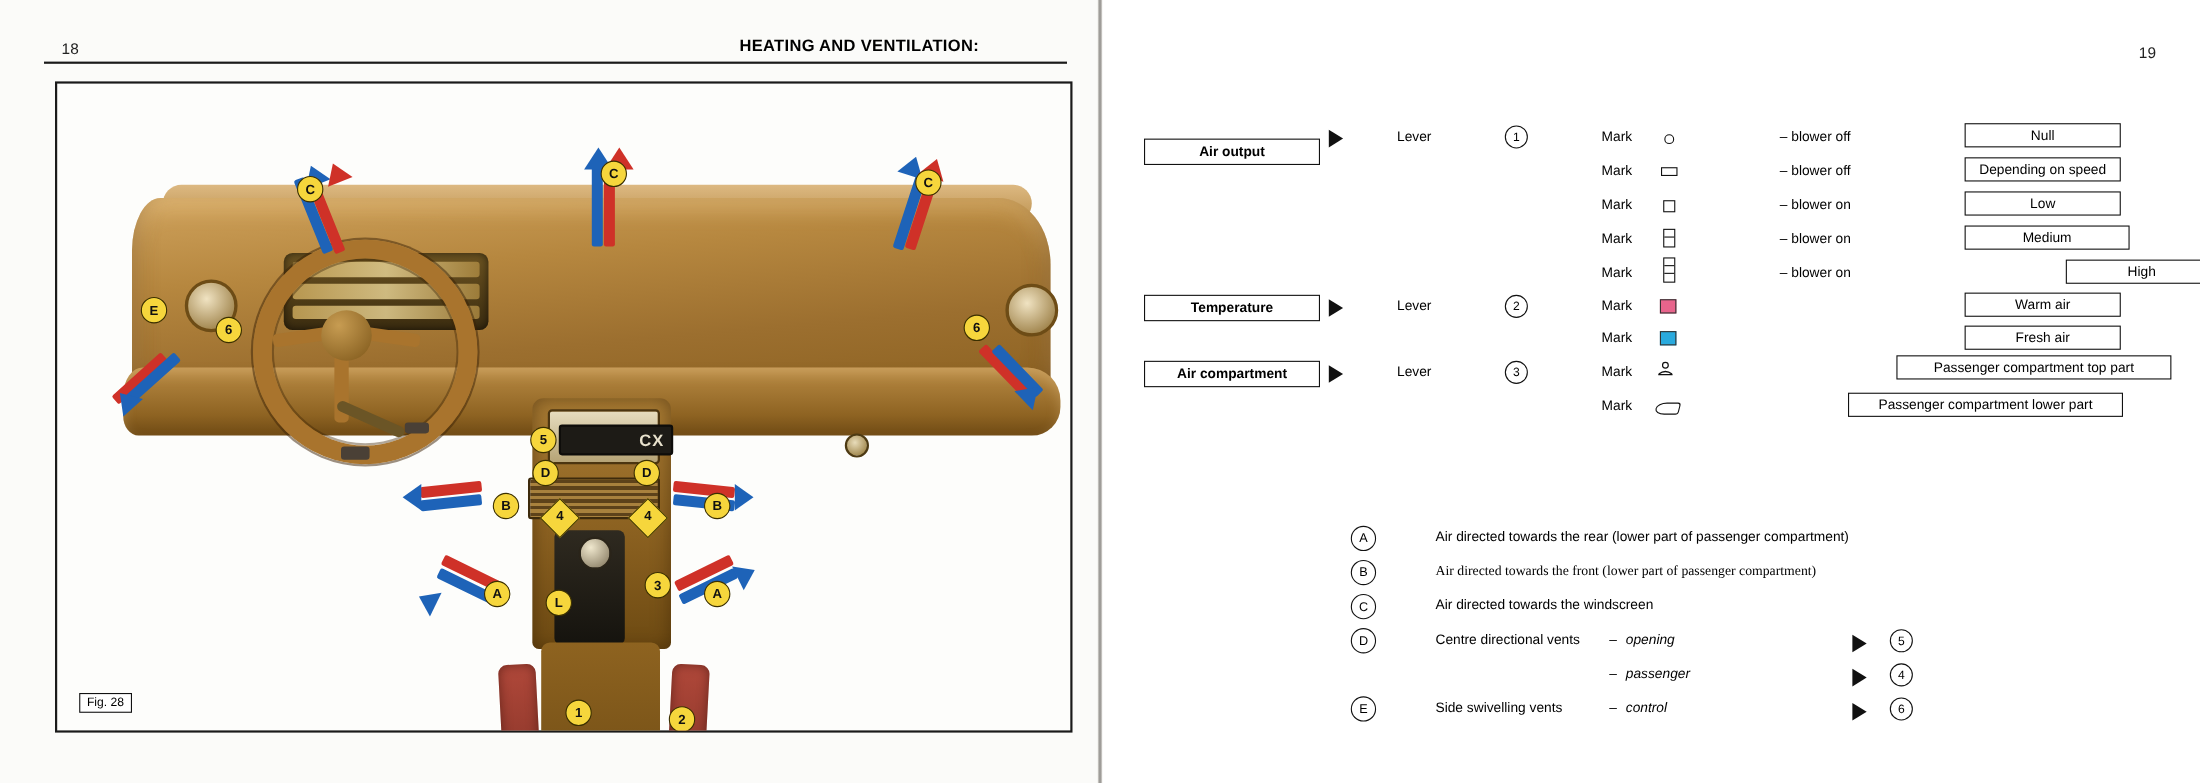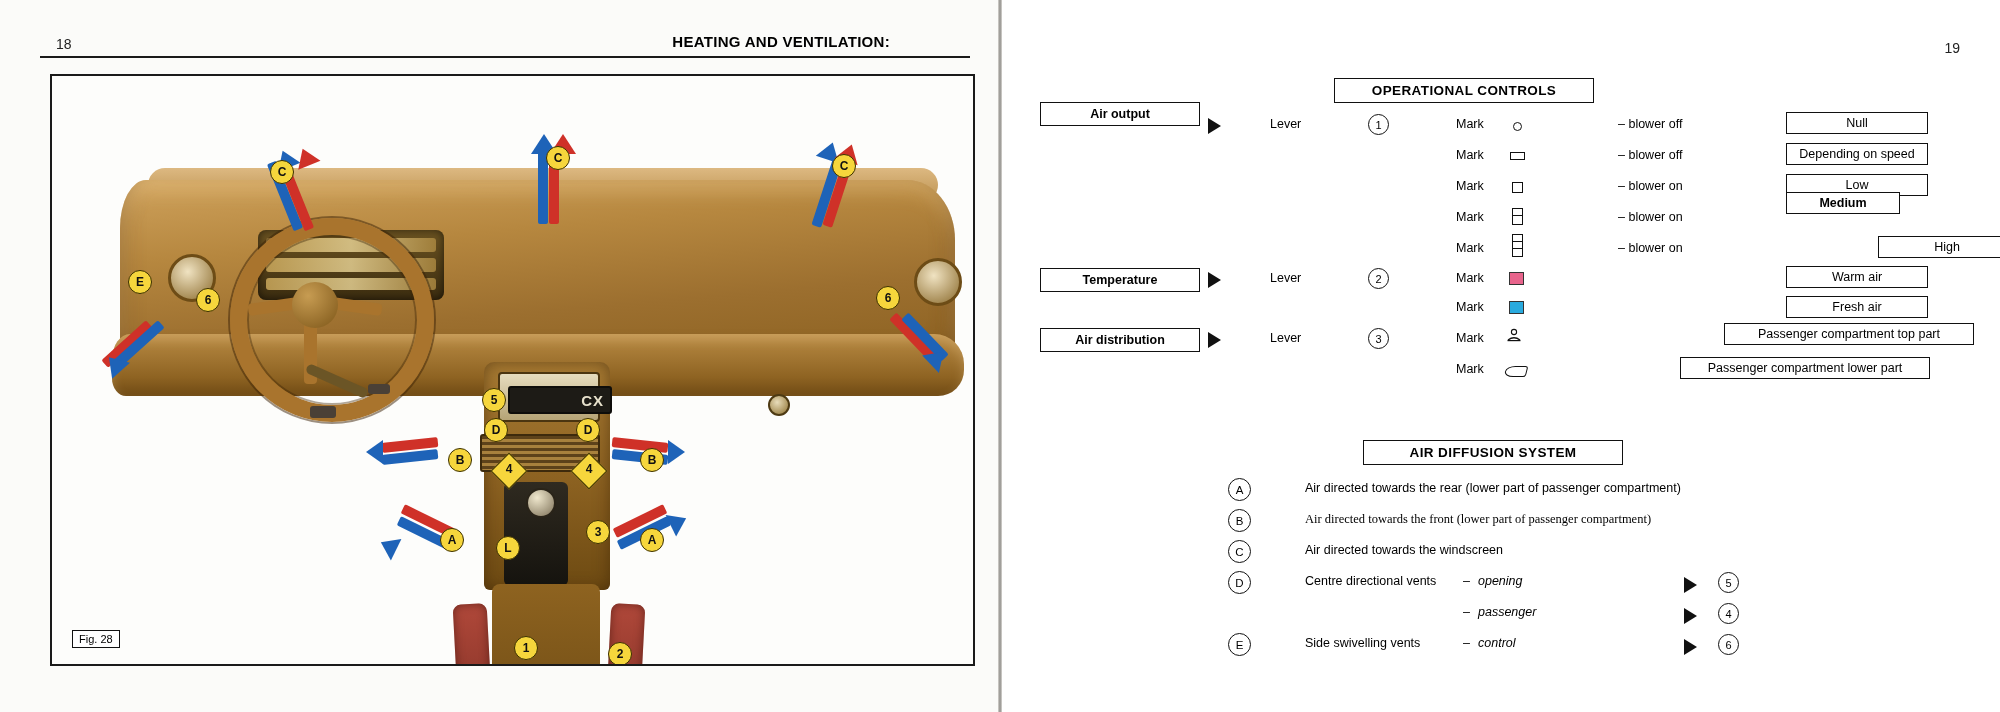--- a/index.html
+++ b/index.html
@@ -601,23 +601,22 @@
 
   <div class="gutter"></div>
 
   <div class="page-right">
     <div class="folio right">19</div>
 
   </div>
 
   <div style="position:absolute; left:0; top:0; width:2000px; height:712px; pointer-events:none;">
 
-    <div class="box-title" id="title-operational">OPERATIONAL CONTROLS</div>
-
-    <div class="lever-box" style="left:1040px; top:102px;text-align:center;">Air output</div>
+
+    <div class="lever-box" style="left:1040px; top:126px;text-align:center;">Air output</div>
     <div class="tri" style="left:1208px; top:118px;"></div>
     <div class="lbl" style="left:1270px; top:117px;">Lever</div>
     <div class="circ-num" style="left:1368px; top:114px;">1</div>
 
     <div class="lbl" style="left:1456px; top:117px;">Mark</div>
     <div class="sym-circle" style="left:1513px; top:122px;"></div>
     <div class="lbl" style="left:1618px; top:117px;">–  blower off</div>
     <div class="val-box" style="left:1786px; top:112px; width:142px;">Null</div>
 
     <div class="lbl" style="left:1456px; top:148px;">Mark</div>
@@ -626,60 +625,59 @@
     <div class="val-box" style="left:1786px; top:143px; width:142px;">Depending on speed</div>
 
     <div class="lbl" style="left:1456px; top:179px;">Mark</div>
     <div class="sym-sq" style="left:1512px; top:182px;"></div>
     <div class="lbl" style="left:1618px; top:179px;">–  blower on</div>
     <div class="val-box" style="left:1786px; top:174px; width:142px;">Low</div>
 
     <div class="lbl" style="left:1456px; top:210px;">Mark</div>
     <div class="sym-stack2" style="left:1512px; top:208px;"></div>
     <div class="lbl" style="left:1618px; top:210px;">–  blower on</div>
-    <div class="val-box" style="left:1786px; top:192px; width:114px;font-weight:bold;">Medium</div>
+    <div class="val-box" style="left:1786px; top:205px; width:150px;">Medium</div>
 
     <div class="lbl" style="left:1456px; top:241px;">Mark</div>
     <div class="sym-stack3" style="left:1512px; top:234px;"></div>
     <div class="lbl" style="left:1618px; top:241px;">–  blower on</div>
     <div class="val-box" style="left:1878px; top:236px; width:138px;">High</div>
 
     <div class="lever-box" style="left:1040px; top:268px;">Temperature</div>
     <div class="tri" style="left:1208px; top:272px;"></div>
     <div class="lbl" style="left:1270px; top:271px;">Lever</div>
     <div class="circ-num" style="left:1368px; top:268px;">2</div>
 
     <div class="lbl" style="left:1456px; top:271px;">Mark</div>
     <div class="sym-color" style="left:1509px; top:272px; background:#e8648c;"></div>
     <div class="val-box" style="left:1786px; top:266px; width:142px;">Warm air</div>
 
     <div class="lbl" style="left:1456px; top:300px;">Mark</div>
     <div class="sym-color" style="left:1509px; top:301px; background:#29aade;"></div>
     <div class="val-box" style="left:1786px; top:296px; width:142px;">Fresh air</div>
 
-    <div class="lever-box" style="left:1040px; top:328px;">Air distribution</div>
+    <div class="lever-box" style="left:1040px; top:328px;">Air compartment</div>
     <div class="tri" style="left:1208px; top:332px;"></div>
     <div class="lbl" style="left:1270px; top:331px;">Lever</div>
     <div class="circ-num" style="left:1368px; top:328px;">3</div>
 
     <div class="lbl" style="left:1456px; top:331px;">Mark</div>
     <div class="sym-person" style="left:1506px; top:328px;">
       <svg viewBox="0 0 16 14" width="16" height="14" aria-hidden="true">
         <circle cx="8" cy="4" r="2.6" fill="none" stroke="#111" stroke-width="1.1"></circle>
         <path d="M2 12 Q8 7.5 14 12" fill="none" stroke="#111" stroke-width="1.3"></path>
         <line x1="1.5" y1="12.6" x2="14.5" y2="12.6" stroke="#111" stroke-width="1.2"></line>
       </svg>
     </div>
     <div class="val-box" style="left:1680px; top:323px; width:250px;margin-left:44px;">Passenger compartment top part</div>
 
     <div class="lbl" style="left:1456px; top:362px;">Mark</div>
     <div class="sym-foot" style="left:1505px; top:366px;"></div>
     <div class="val-box" style="left:1680px; top:357px; width:250px;">Passenger compartment lower part</div>
 
-    <div class="box-title" id="title-diffusion">AIR DIFFUSION SYSTEM</div>
 
     <div class="letter-circ" style="left:1228px; top:478px;">A</div>
     <div class="diff-text" style="left:1305px; top:481px;">Air directed towards the rear (lower part of passenger compartment)</div>
 
     <div class="letter-circ" style="left:1228px; top:509px;">B</div>
     <div class="diff-text" style="left:1305px; top:512px;font-family:Liberation Serif, serif;">Air directed towards the front (lower part of passenger compartment)</div>
 
     <div class="letter-circ" style="left:1228px; top:540px;">C</div>
     <div class="diff-text" style="left:1305px; top:543px;">Air directed towards the windscreen</div>
 

